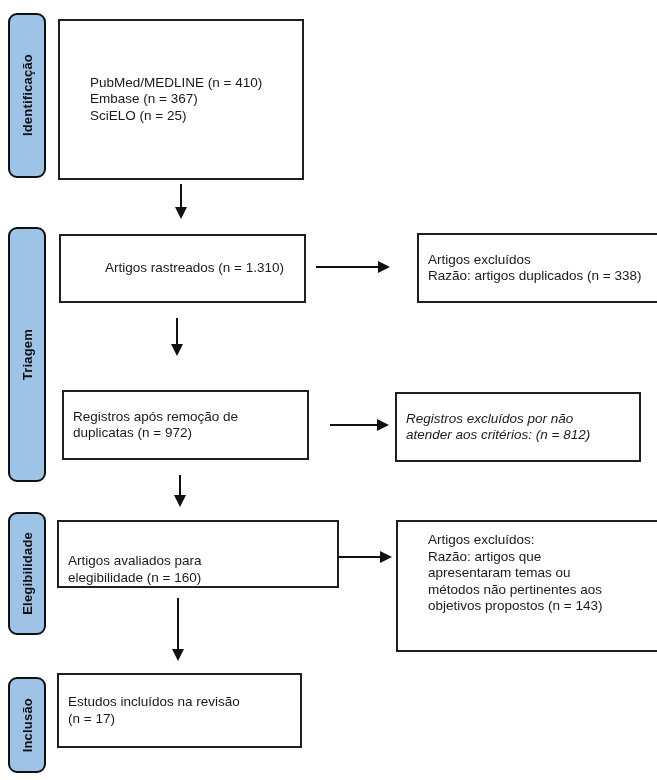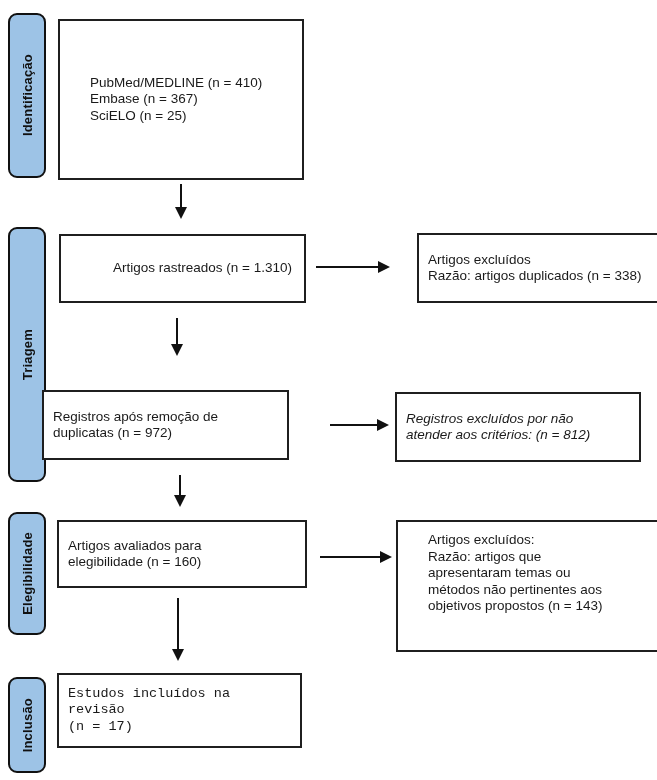--- a/index.html
+++ b/index.html
@@ -43,21 +43,21 @@
     position: absolute;
     background: #ffffff;
     border: 2px solid #1f1f1f;
     box-sizing: border-box;
     display: flex;
     flex-direction: column;
     justify-content: center;
     font-size: 13.5px;
     line-height: 16.5px;
     padding-left: 9px;
-    padding-right: 12px;
+    padding-right: 20px;
   }
   .node .multiline { white-space: pre-line; }
   .node.pad-wide { padding-left: 30px; }
   .node.top-align { justify-content: flex-start; padding-top: 10px; }
   .src-line { white-space: pre; }
 </style>
 </head>
 <body>
 
 <div class="canvas">
@@ -93,31 +93,31 @@
   <div class="node pad-wide" style="left:58px;top:19px;width:246px;height:161px;">
     <div class="src-line">PubMed/MEDLINE (n = 410)</div>
     <div class="src-line">Embase (n = 367)</div>
     <div class="src-line">SciELO (n = 25)</div>
   </div>
 
   <div class="node" style="left:59px;top:234px;width:247px;height:69px;text-align:right;">
     <div class="multiline">Artigos rastreados (n = 1.310)</div>
   </div>
 
-  <div class="node" style="left:42px;top:390px;width:247px;height:70px;">
+  <div class="node" style="left:62px;top:390px;width:247px;height:70px;">
     <div class="multiline">Registros após remoção de
 duplicatas (n = 972)</div>
   </div>
 
-  <div class="node" style="left:57px;top:520px;width:250px;height:68px;">
+  <div class="node" style="left:57px;top:520px;width:282px;height:68px;justify-content:flex-end;">
     <div class="multiline">Artigos avaliados para
 elegibilidade (n = 160)</div>
   </div>
 
-  <div class="node" style="left:57px;top:673px;width:245px;height:75px;font-family:Liberation Mono, monospace;">
+  <div class="node" style="left:57px;top:673px;width:245px;height:75px;">
     <div class="multiline">Estudos incluídos na revisão
 (n = 17)</div>
   </div>
 
   <div class="node" style="left:393px;top:233px;width:248px;height:70px;margin-left:24px;">
     <div class="multiline">Artigos excluídos
 Razão: artigos duplicados (n = 338)</div>
   </div>
 
   <div class="node" style="left:395px;top:392px;width:246px;height:70px;font-style:italic;">

